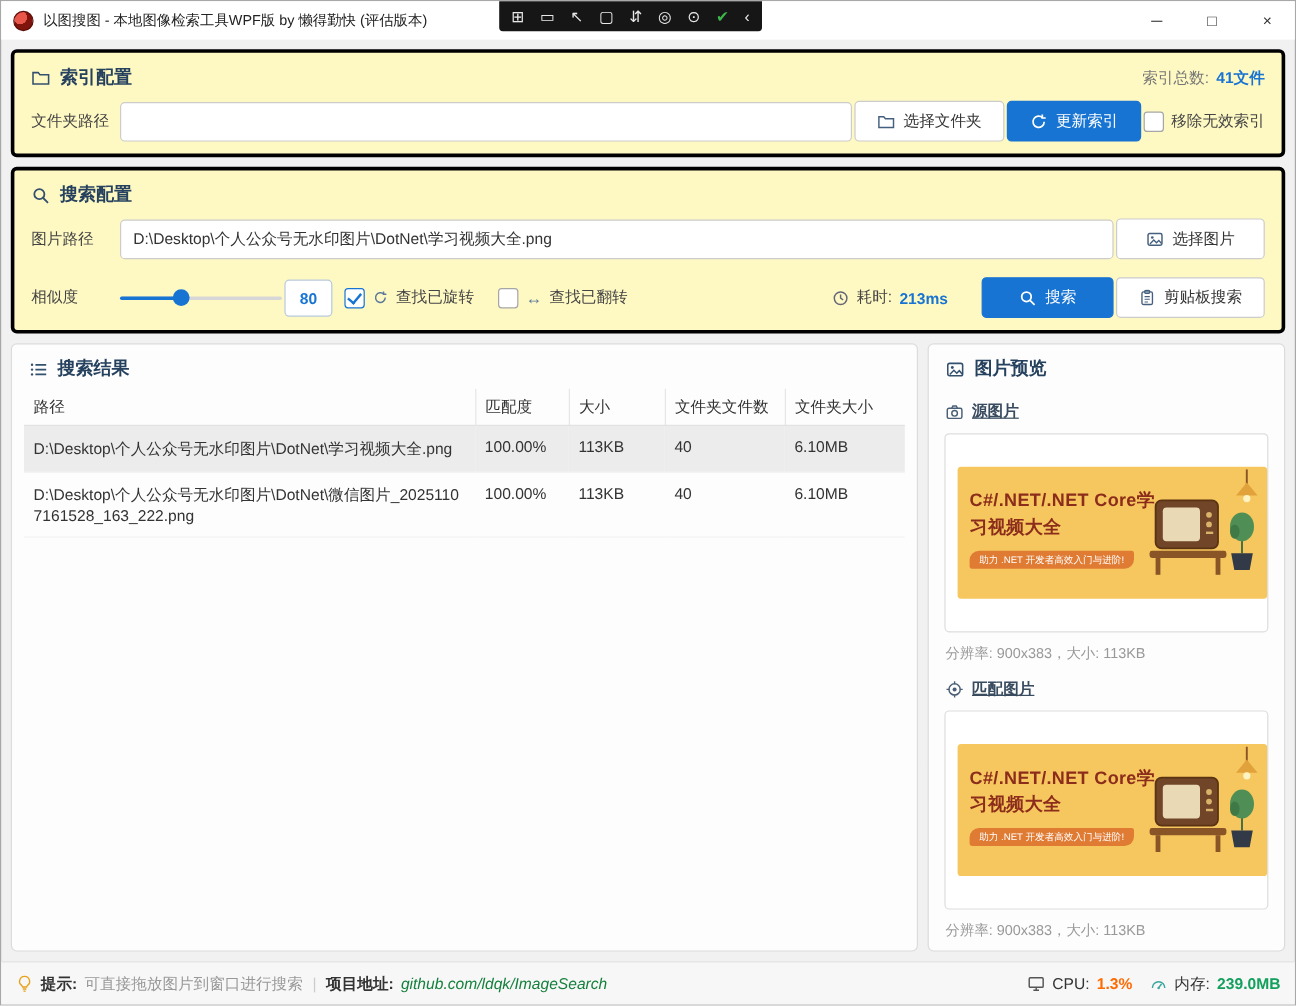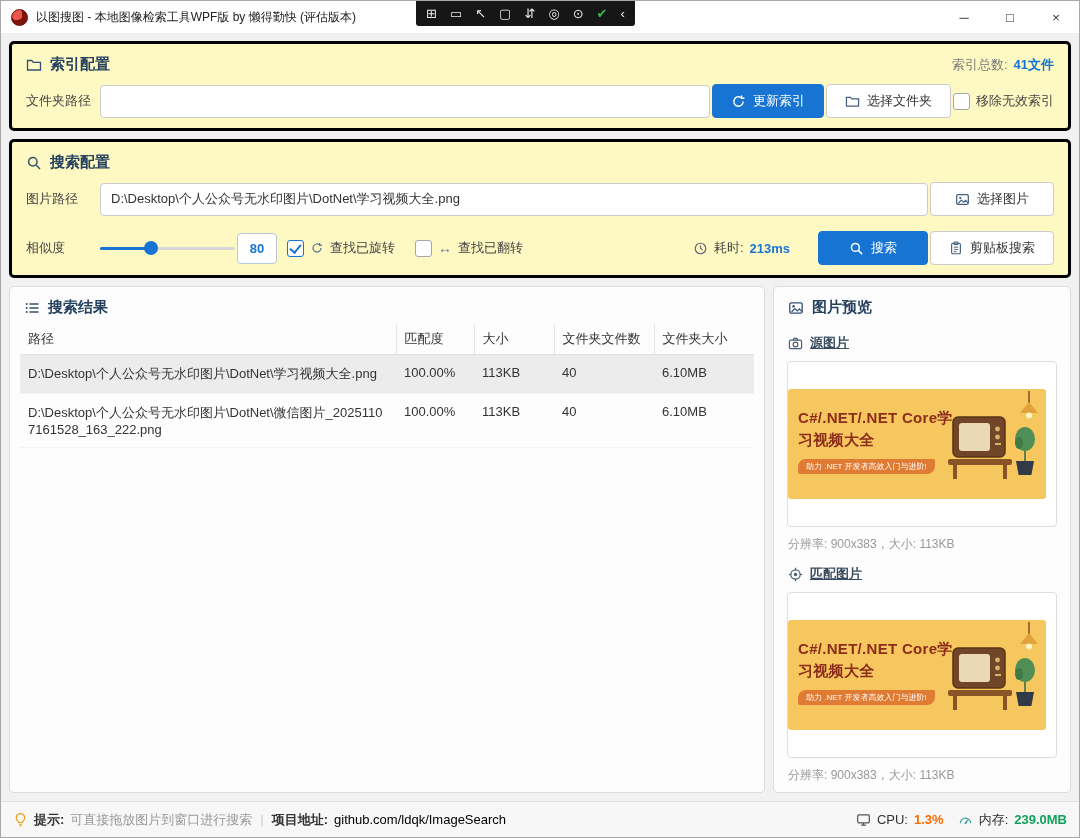--- a/index.html
+++ b/index.html
@@ -57,35 +57,35 @@
   .results-panel { flex:1; background:#fdfdfd; border:1px solid #dcdcdc; border-radius:5px; display:flex; flex-direction:column; overflow:hidden; }
   .results-table { width:calc(100% - 20px); margin:2px 10px; border-collapse:collapse; table-layout:fixed; font-size:13px; color:#333; }
   .results-table th { text-align:left; font-weight:normal; color:#333; padding:6px 8px; border-bottom:1px solid #e2e2e2; border-right:1px solid #e6e6e6; overflow:hidden; white-space:nowrap; }
   .results-table th:last-child { border-right:none; }
   .results-table td { padding:10px 8px; vertical-align:top; word-break:break-all; border-bottom:1px solid #f4f4f4; }
   .results-table tr.selected td { background:#ececec; }
 
   .preview-panel { flex:0 0 298px; background:#fdfdfd; border:1px solid #dcdcdc; border-radius:5px; overflow:hidden; }
   .preview-label { display:flex; align-items:center; gap:7px; font-weight:bold; font-size:13px; color:#394b5e; margin:12px 14px 9px;text-decoration:underline; }
   .preview-label svg { color:#4a5f76; }
-  .preview-card { margin:0 13px; height:166px; border:1px solid #ddd; border-radius:4px; background:#fff; display:flex; align-items:center; justify-content:flex-start; }
+  .preview-card { margin:0 13px; height:166px; border:1px solid #ddd; border-radius:4px; background:#fff; display:flex; align-items:center; justify-content:flex-end; }
   .preview-caption { margin:9px 14px 2px; font-size:12px; color:#999; }
 
   
   .banner { position:relative; width:258px; height:110px; background:#f6c75e; border-radius:3px; overflow:hidden; }
   .banner-title { position:absolute; left:10px; top:18px; font-size:15px; font-weight:bold; color:#8c2d1c; line-height:1.45; letter-spacing:.3px; }
   .banner-ribbon { position:absolute; left:10px; top:70px; background:#e07b33; color:#fff; font-size:8px; padding:2px 8px; border-radius:8px 2px 8px 2px; white-space:nowrap; }
   .banner svg.art { position:absolute; right:2px; top:2px; }
 
   
   .statusbar { flex:0 0 36px; border-top:1px solid #e0e0e0; background:#f7f7f7; display:flex; align-items:center; padding:0 12px; gap:6px; font-size:13px; color:#333; }
   .status-dim { color:#999; }
   .status-sep { color:#ccc; margin:0 2px; }
   .status-bold { font-weight:bold; color:#333; }
-  .status-link { color:#000000; cursor:pointer; }
+  .status-link { color:#15803d; cursor:pointer;font-style:italic; }
   .status-right { margin-left:auto; display:flex; align-items:center; gap:6px; }
   .cpu-val { color:#ff6a00; font-weight:bold; }
   .mem-val { color:#13a05c; font-weight:bold; }
   .statusbar svg { flex:0 0 auto; }
 </style>
 </head>
 <body>
 
 <div class="window">
 
@@ -117,32 +117,32 @@
         </svg>
       <span>索引配置</span>
       <span class="header-right">
         <span>索引总数:</span>
         <span class="accent">41文件</span>
       </span>
     </div>
     <div class="form-row">
       <span class="form-label">文件夹路径</span>
       <input class="text-input" value="" style="">
+      <button class="btn">
+        <svg viewBox="0 0 16 16" width="15" height="15">
+            <path d="M1.5 13V3.5h4.3l1.5 1.8h7.2V13z" fill="none" stroke="currentColor" stroke-width="1.3"></path>
+          </svg>
+        <span>选择文件夹</span>
+      </button>
       <button class="btn btn-primary">
         <svg viewBox="0 0 16 16" width="15" height="15">
             <path d="M13 8a5 5 0 1 1-1.4-3.5" fill="none" stroke="currentColor" stroke-width="1.5"></path>
             <path d="M11.3 1.6v3h3" fill="none" stroke="currentColor" stroke-width="1.5"></path>
           </svg>
         <span>更新索引</span>
-      </button>
-      <button class="btn">
-        <svg viewBox="0 0 16 16" width="15" height="15">
-            <path d="M1.5 13V3.5h4.3l1.5 1.8h7.2V13z" fill="none" stroke="currentColor" stroke-width="1.3"></path>
-          </svg>
-        <span>选择文件夹</span>
       </button>
       <span class="check-group">
         <span class="checkbox"></span>
         <span>移除无效索引</span>
       </span>
     </div>
   </div>
 
   <div class="panel" style="flex:0 0 132px;">
     <div class="panel-header">

